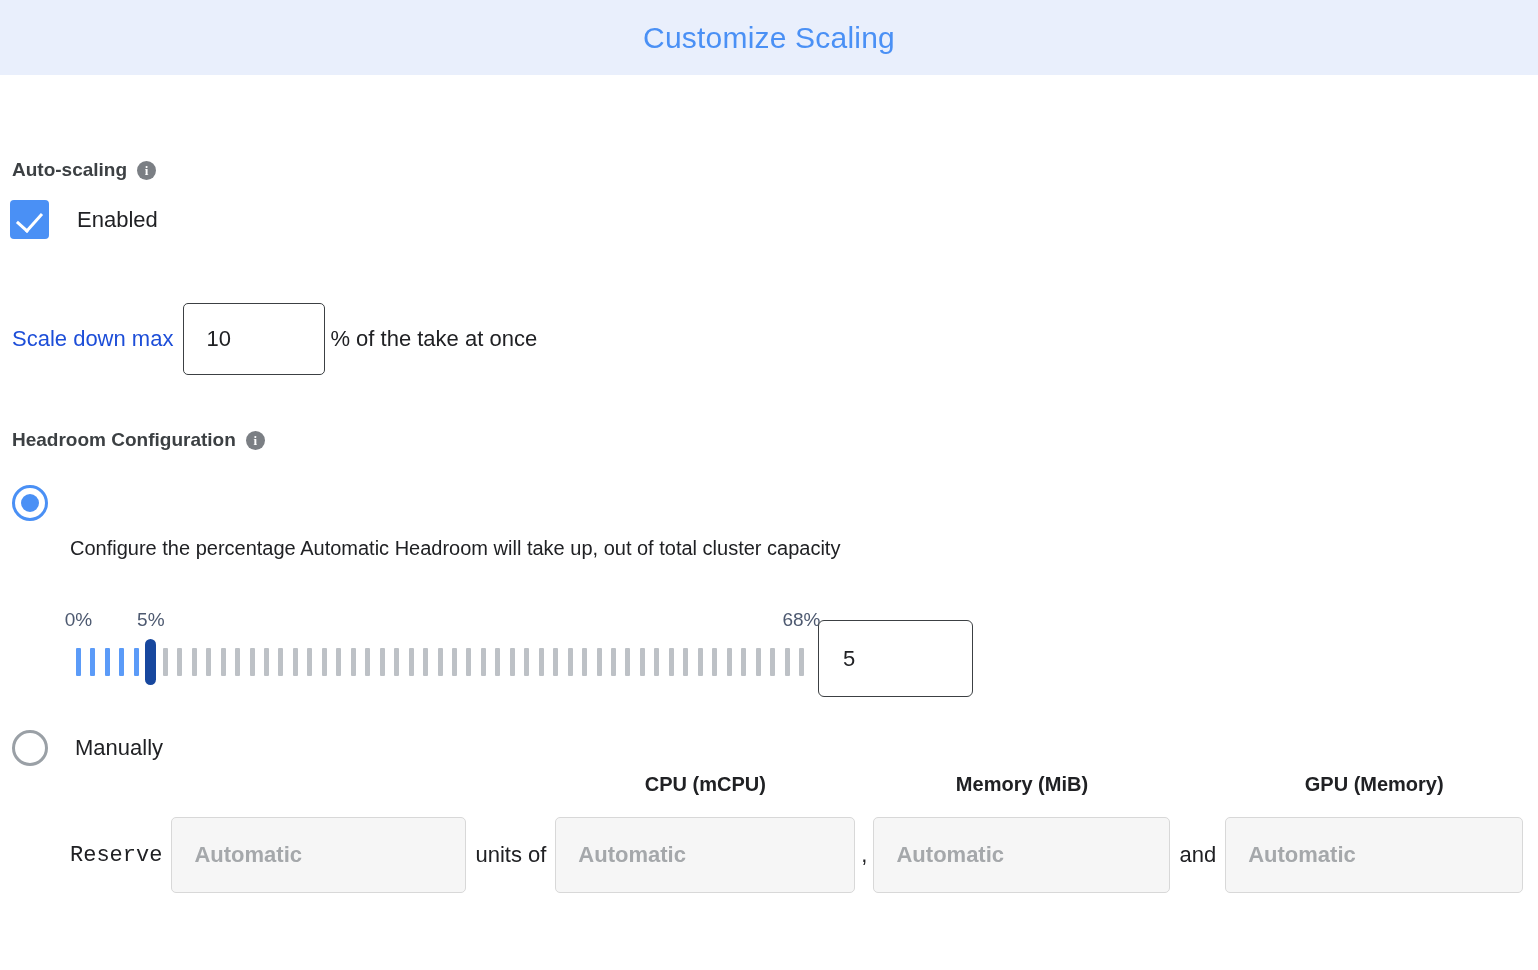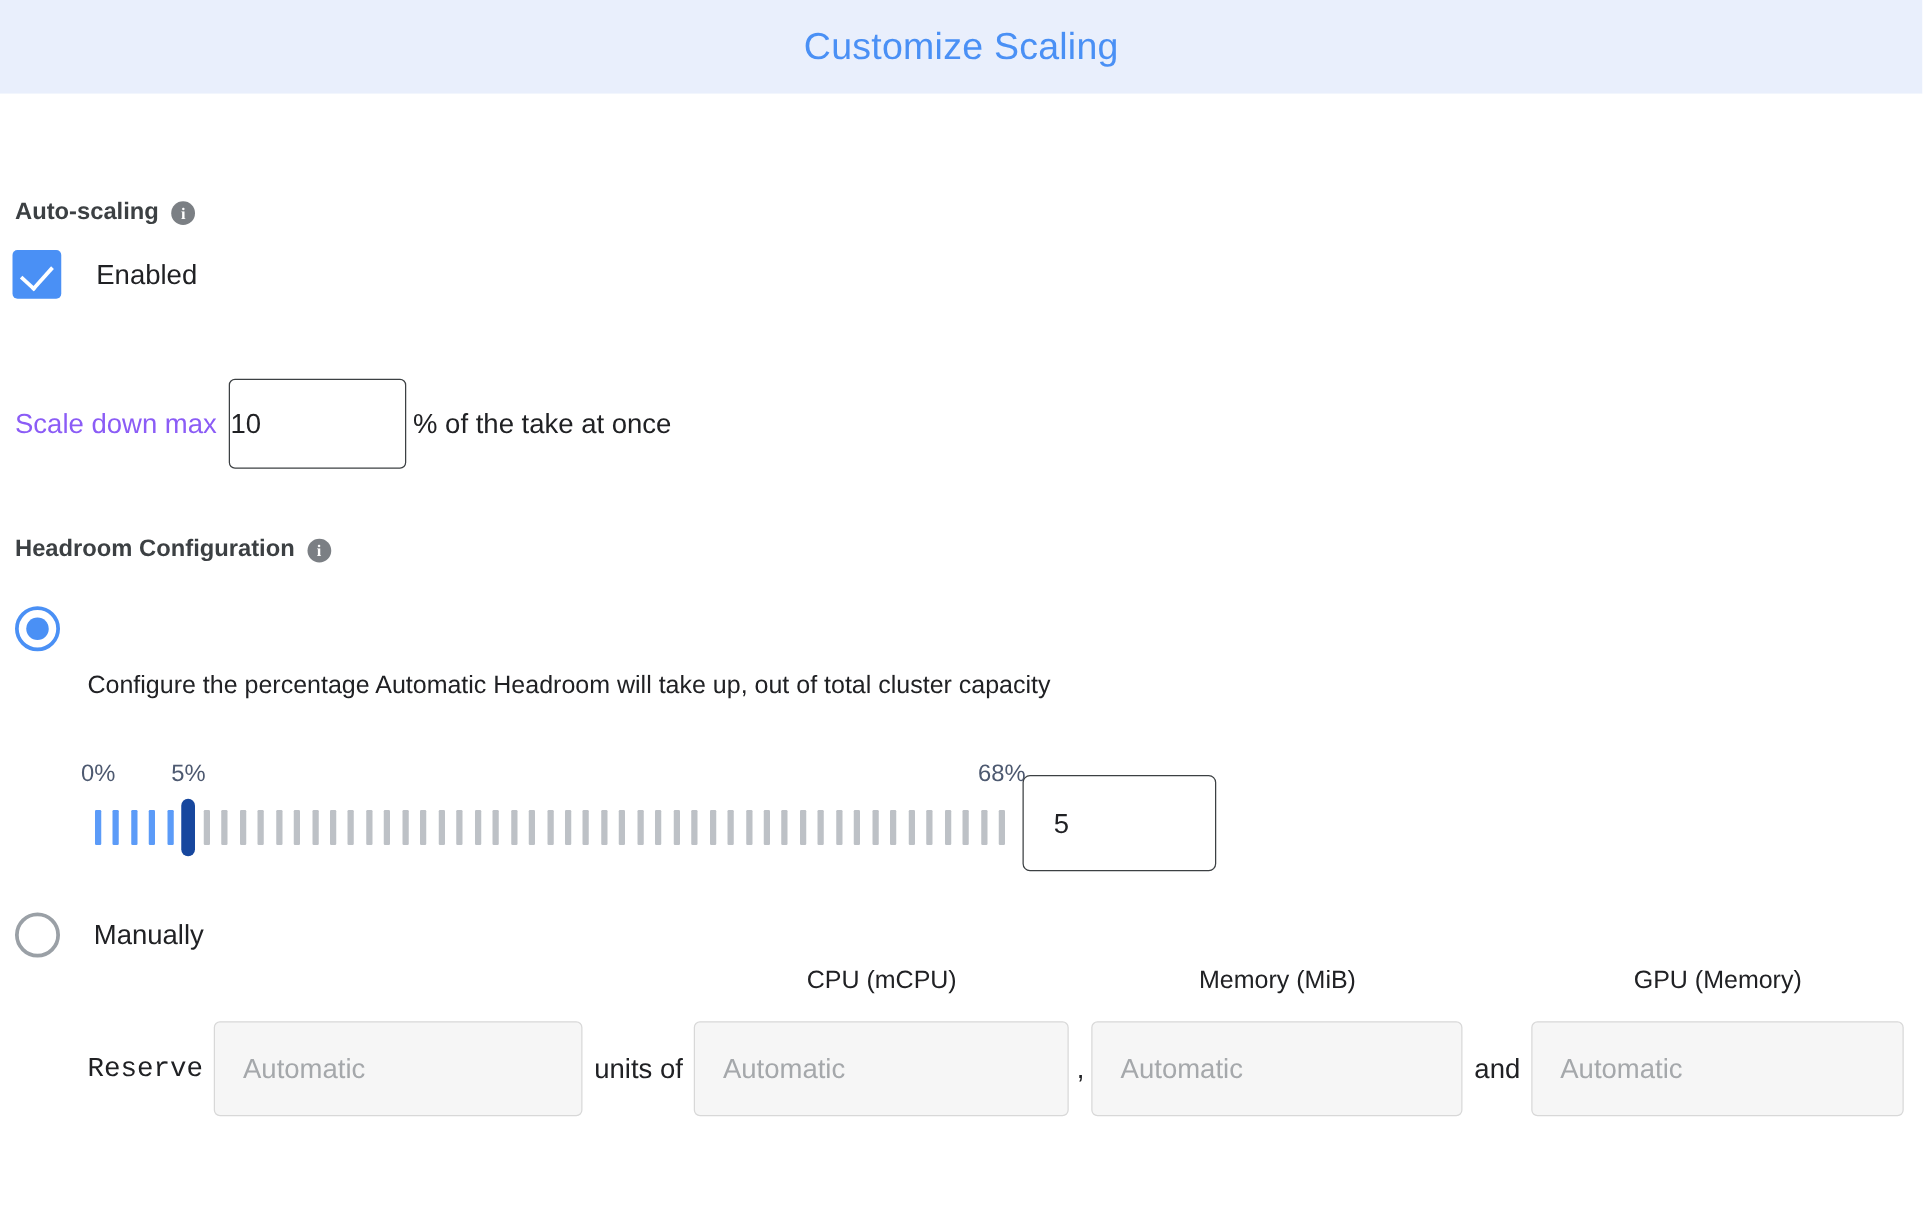--- a/index.html
+++ b/index.html
@@ -78,27 +78,28 @@
     border-width: 0 3.5px 3.5px 0;
     transform: rotate(42deg);
   }
   .checkbox-label { font-size: 22px; color: #202124; }
 
   
   .scale-row {
     position: absolute; left: 12px; top: 228px;
     display: flex; align-items: center;
   }
-  .scale-row .lbl { font-size: 22px; color: #8b5cf6; }
+  .scale-row .lbl { font-size: 22px; color: #1d4ed8; }
   .box-input {
     width: 142px; height: 72px;
     border: 1.6px solid #3c4043;
     border-radius: 5px;
     background: #fff;
     display: flex; align-items: center;
+    padding-left: 22px;
     font-size: 22px;
     color: #202124;
     margin-left: 10px;
   }
   .scale-row .suffix { font-size: 22px; color: #202124; margin-left: 5px; }
 
   
   #headroom-label { position: absolute; left: 12px; top: 354px; }
 
   .radio-row {
@@ -175,21 +176,21 @@
     padding-left: 24px;
     font-size: 22px;
     color: #202124;
   }
 
   
   #reserve-row {
     position: absolute; left: 70px; top: 742px;
     display: flex; align-items: center;
   }
-  .field-group { position: relative; display: flex; align-items: center; }
+  .field-group { position: relative; display: flex; align-items: center; font-weight: bold; }
   .field-caption {
     position: absolute;
     top: -44px; left: 0; right: 0;
     text-align: center;
     font-size: 20px;
     color: #202124;
     white-space: nowrap;
   }
   .disabled-input {
     height: 76px;

